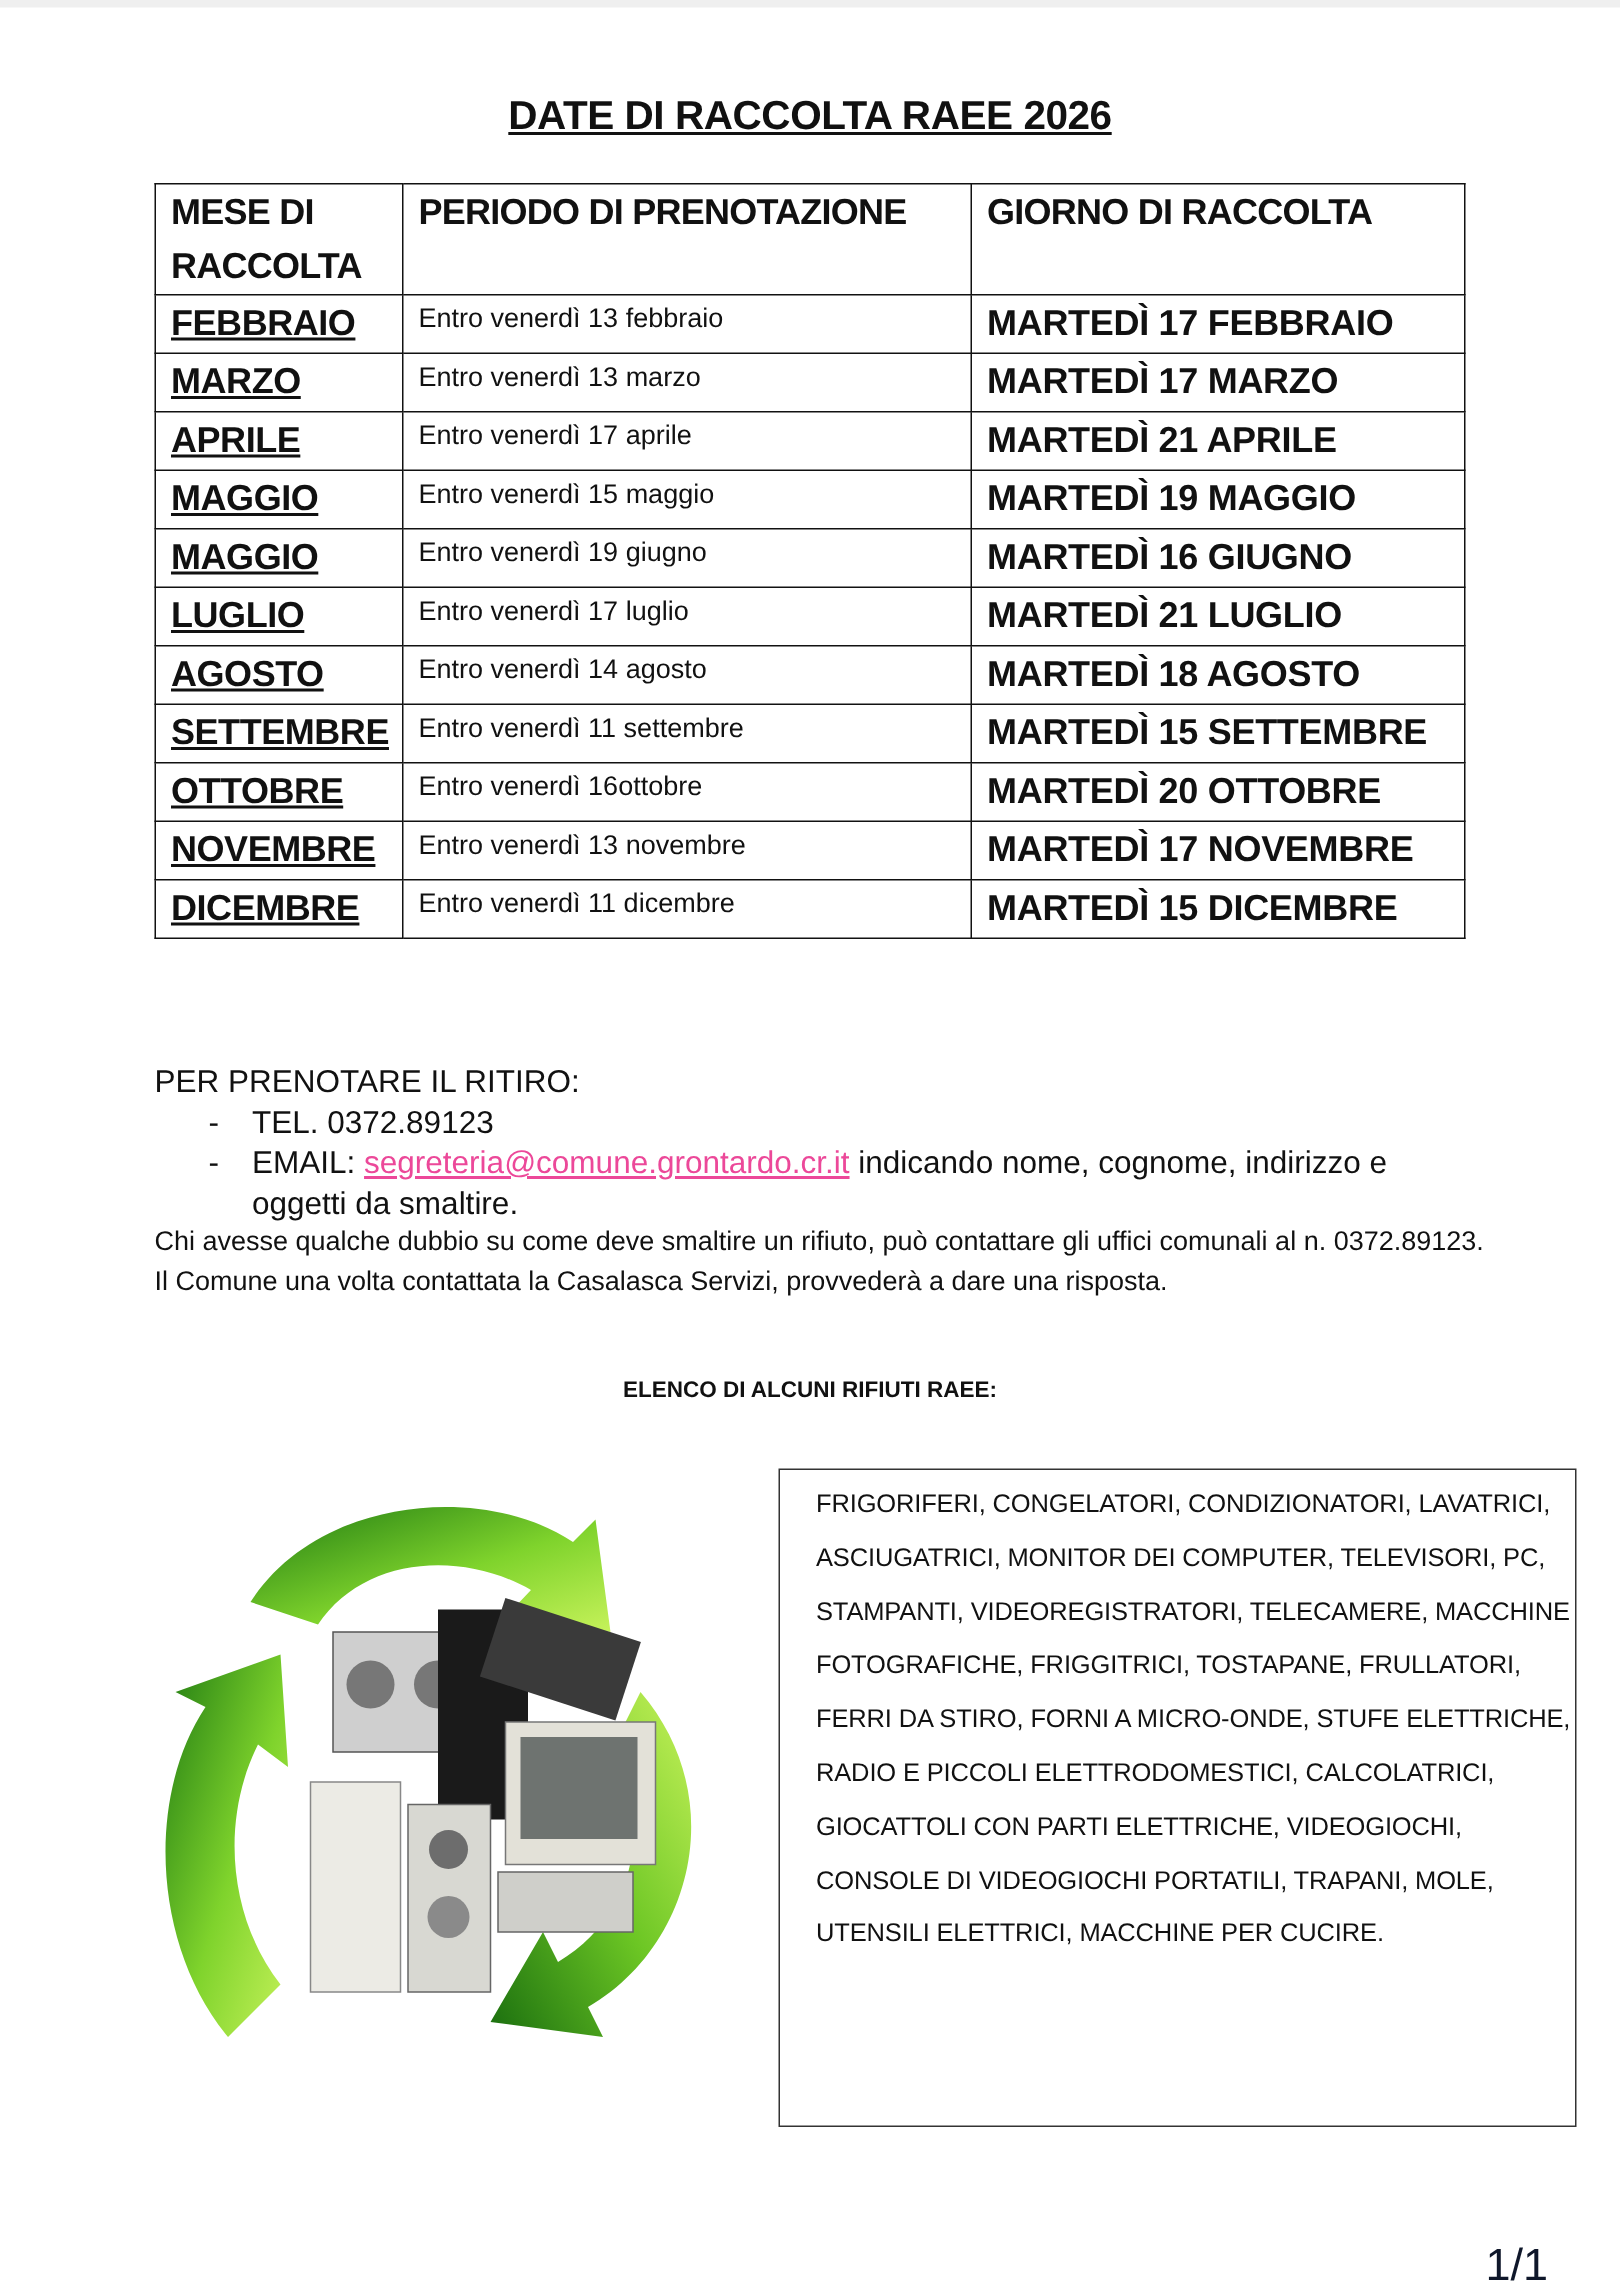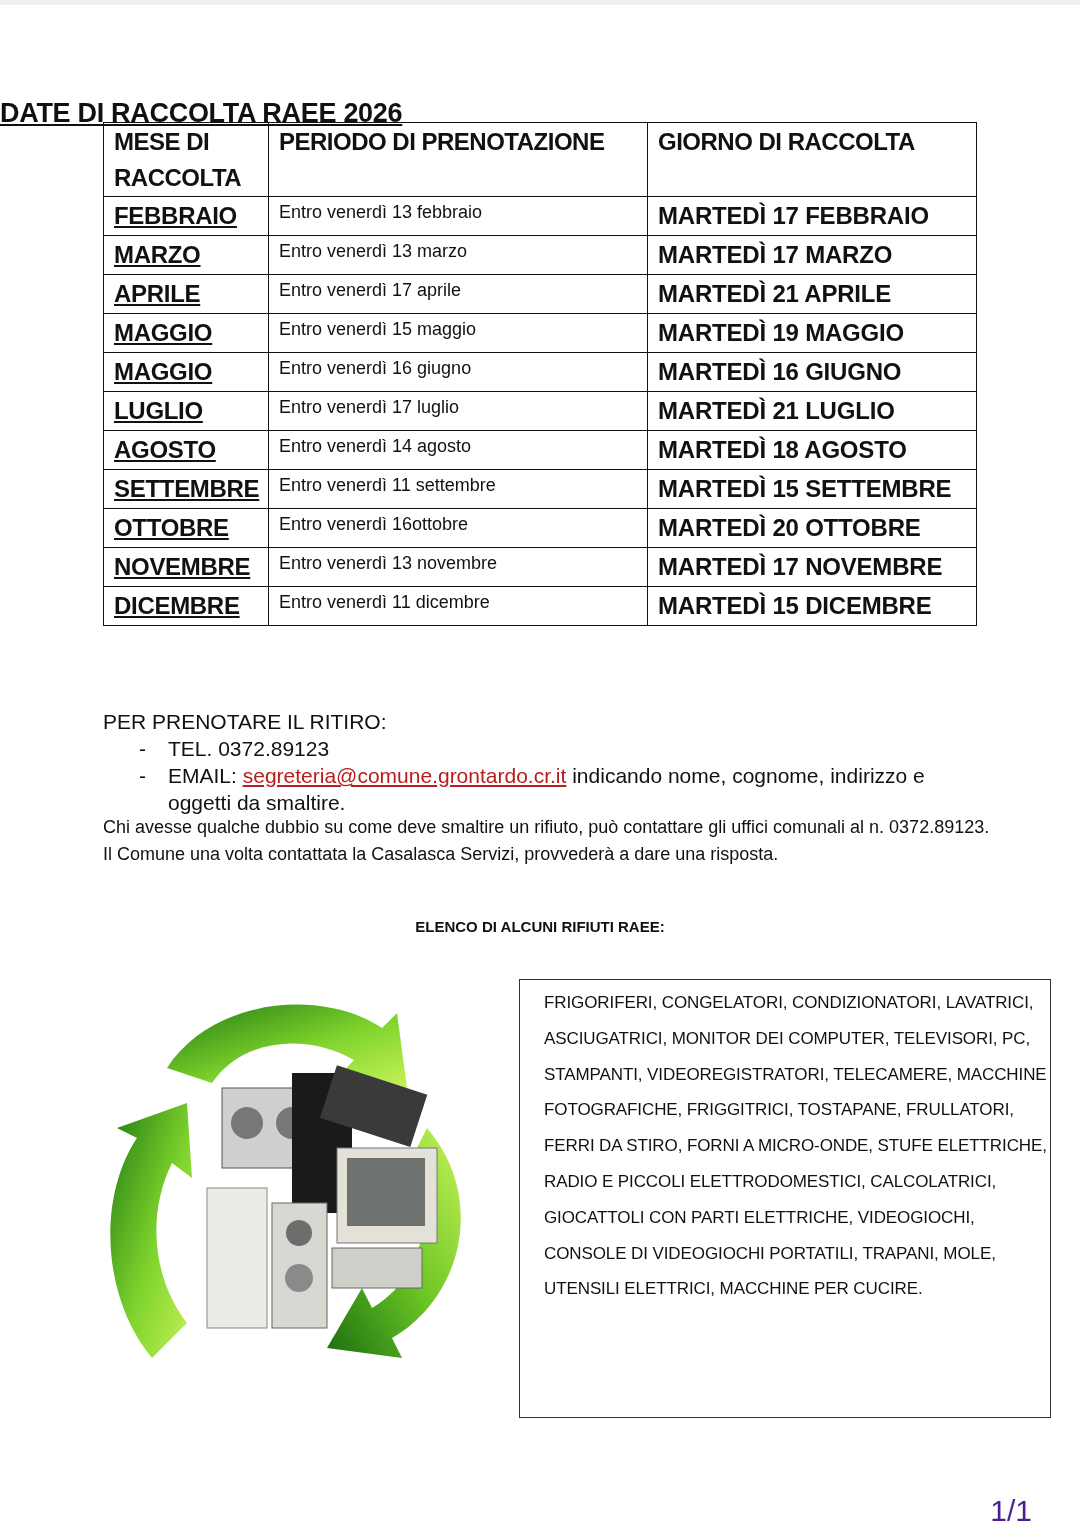--- a/index.html
+++ b/index.html
@@ -2,24 +2,23 @@
 <html><head>
   <meta charset="utf-8">
   <style>
     html, body { margin: 0; padding: 0; }
     body {
       width: 1080px; height: 1530px; background: #ffffff; position: relative; overflow: hidden;
       font-family: "Liberation Sans", "DejaVu Sans", sans-serif; color: #111;
     }
     .topbar { position: absolute; left: 0; top: 0; width: 1080px; height: 5px; background: #efefef; }
     .title {
-      position: absolute; left: 0; top: 62px; width: 1080px; text-align: left;
+      position: absolute; left: 0; top: 62px; width: 1080px; text-align: center;
       font-weight: bold; font-size: 27px; text-decoration: underline; letter-spacing: -0.3px;
       font-family: "Liberation Sans Narrow", "Liberation Sans", sans-serif;
-      margin-top: 36px;
     }
     table.cal {
       position: absolute; left: 103px; top: 122px; width: 874px; border-collapse: collapse;
       table-layout: fixed;
     }
     table.cal td, table.cal th {
       border: 1.5px solid #111; padding: 0 0 0 10px; vertical-align: top; text-align: left;
     }
     table.cal th {
       font-size: 24px; font-weight: bold; line-height: 36px; height: 70px; padding-top: 1px;
@@ -28,31 +27,31 @@
     table.cal td { height: 35px; }
     .c1 { width: 154px; }
     .c2 { width: 368px; }
     .month { font-size: 24px; font-weight: bold; text-decoration: underline; line-height: 38px; letter-spacing: -0.3px; }
     .period { font-size: 18px; line-height: 30px; }
     .day { font-size: 24px; font-weight: bold; line-height: 38px; letter-spacing: -0.2px; }
     .contact { position: absolute; left: 103px; top: 708px; width: 880px; font-size: 21px; line-height: 27px; }
     .contact ul { list-style: none; margin: 0; padding: 0; }
     .contact li { position: relative; padding-left: 65px; }
     .contact li .dash { position: absolute; left: 36px; top: 0; }
-    .contact a { color: #b91c1c; text-decoration: underline; }
+    .contact a { color: #ec4899; text-decoration: underline; }
     .info { position: absolute; left: 103px; top: 814px; width: 900px; font-size: 18px; line-height: 26.5px; }
     .info p { margin: 0; }
     .subhead { position: absolute; left: 0; top: 918px; width: 1080px; text-align: center; font-size: 15px; font-weight: bold; }
     .listbox {
       position: absolute; left: 519px; top: 979px; width: 506px; height: 432px;
       border: 1.5px solid #333; padding: 5px 0 0 24px; font-size: 17px; line-height: 35.8px;
       letter-spacing: -0.1px;
     }
     .logo { position: absolute; left: 92px; top: 978px; width: 420px; height: 420px; }
-    .pagenum { position: absolute; right: 48px; top: 1494px; font-size: 30px; color: #4c1d95; }
+    .pagenum { position: absolute; right: 48px; top: 1494px; font-size: 30px; color: #0f172a; }
   </style>
 </head>
 <body>
 
 <div class="topbar"></div>
 
 <div class="title">DATE DI RACCOLTA RAEE 2026</div>
 
 <table class="cal">
   <thead>
@@ -78,21 +77,21 @@
         <td><span class="period">Entro venerdì 17 aprile</span></td>
         <td><span class="day">MARTEDÌ 21 APRILE</span></td>
       </tr>
       <tr>
         <td><span class="month">MAGGIO</span></td>
         <td><span class="period">Entro venerdì 15 maggio</span></td>
         <td><span class="day">MARTEDÌ 19 MAGGIO</span></td>
       </tr>
       <tr>
         <td><span class="month">MAGGIO</span></td>
-        <td><span class="period">Entro venerdì 16 giugno</span></td>
+        <td><span class="period">Entro venerdì 19 giugno</span></td>
         <td><span class="day">MARTEDÌ 16 GIUGNO</span></td>
       </tr>
       <tr>
         <td><span class="month">LUGLIO</span></td>
         <td><span class="period">Entro venerdì 17 luglio</span></td>
         <td><span class="day">MARTEDÌ 21 LUGLIO</span></td>
       </tr>
       <tr>
         <td><span class="month">AGOSTO</span></td>
         <td><span class="period">Entro venerdì 14 agosto</span></td>

